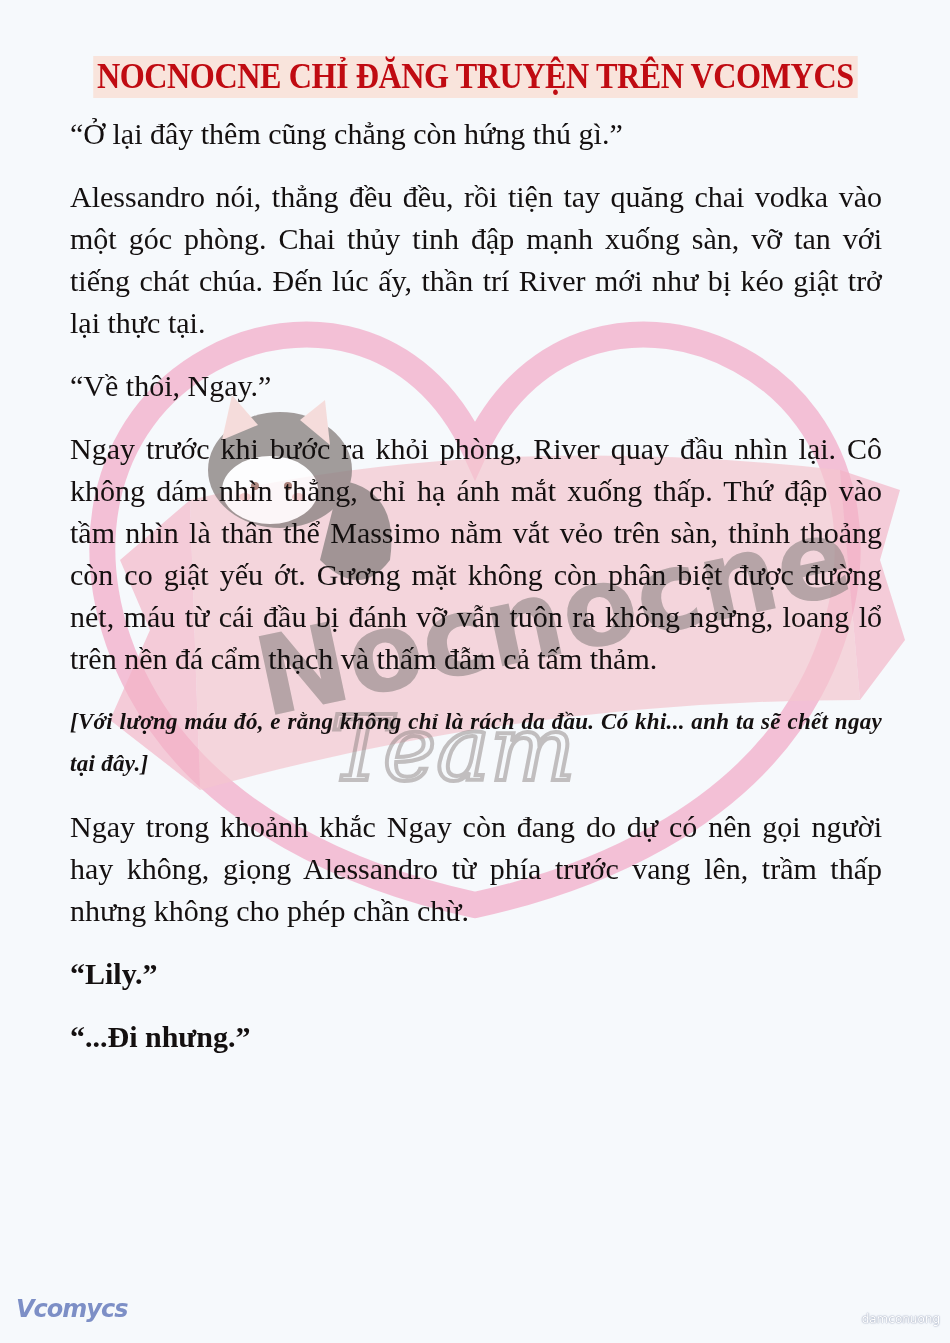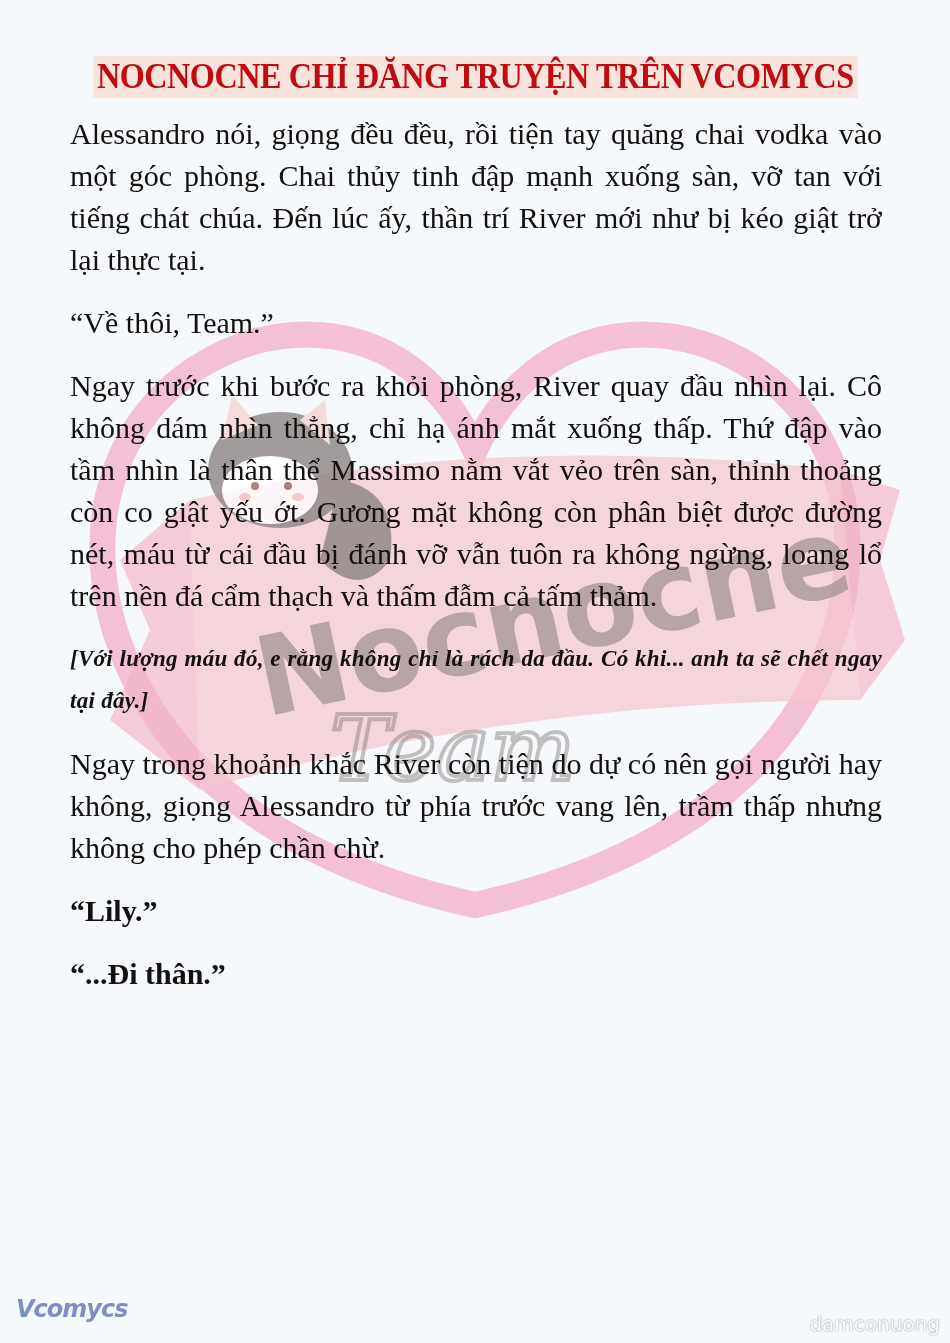--- a/index.html
+++ b/index.html
@@ -37,21 +37,21 @@
   .para.bold { font-weight: bold; }
   .footer-logo {
     position: absolute; left: 16px; top: 1295px;
     font-family: "DejaVu Sans", sans-serif;
     font-style: italic; font-weight: bold;
     font-size: 24px; color: #7d8fc6; letter-spacing: -1px;
   }
   .footer-credit {
     position: absolute; right: 10px; top: 1312px;
     font-family: "DejaVu Sans", sans-serif;
-    font-size: 20px; color: #ffffff;
+    font-size: 12px; color: #ffffff;
     text-shadow: 0 0 2px #9aa5bd, 0 0 1px #8893ab;
   }
 </style>
 </head>
 <body>
 
 <svg class="watermark" viewBox="0 0 950 1343" xmlns="http://www.w3.org/2000/svg">
 
   <path d="M 475 450
            C 420 330, 300 310, 210 360
@@ -80,24 +80,25 @@
   <text x="250" y="670" transform="rotate(-12 480 620)" font-family="DejaVu Sans, sans-serif" font-weight="bold" font-size="110" fill="#8d8584" opacity="0.6">Nocnocne</text>
   <text x="330" y="780" font-family="DejaVu Serif, serif" font-style="italic" font-size="90" fill="none" stroke="#8d8584" stroke-width="4" opacity="0.5">Team</text>
 </svg>
 
 <div class="page">
   <div class="banner-wrap">
     <span class="banner">NOCNOCNE CHỈ ĐĂNG TRUYỆN TRÊN VCOMYCS</span>
   </div>
 
   <div class="content">
-    <p class="para">Alessandro nói, giọng đều đều, rồi tiện tay quăng chai vodka vào một góc phòng. Chai thủy tinh đập mạnh xuống sàn, vỡ tan với tiếng chát chúa. Đến lúc ấy, thần trí River mới như bị kéo giật trở lại thực tại.</p>
-    <p class="para">“Về thôi, Team.”</p>
+    <p class="para">“Ở lại đây thêm cũng chẳng còn hứng thú gì.”</p>
+    <p class="para">Alessandro nói, thẳng đều đều, rồi tiện tay quăng chai vodka vào một góc phòng. Chai thủy tinh đập mạnh xuống sàn, vỡ tan với tiếng chát chúa. Đến lúc ấy, thần trí River mới như bị kéo giật trở lại thực tại.</p>
+    <p class="para">“Về thôi, Ngay.”</p>
     <p class="para">Ngay trước khi bước ra khỏi phòng, River quay đầu nhìn lại. Cô không dám nhìn thẳng, chỉ hạ ánh mắt xuống thấp. Thứ đập vào tầm nhìn là thân thể Massimo nằm vắt vẻo trên sàn, thỉnh thoảng còn co giật yếu ớt. Gương mặt không còn phân biệt được đường nét, máu từ cái đầu bị đánh vỡ vẫn tuôn ra không ngừng, loang lổ trên nền đá cẩm thạch và thấm đẫm cả tấm thảm.</p>
     <p class="para italic">[Với lượng máu đó, e rằng không chỉ là rách da đầu. Có khi... anh ta sẽ chết ngay tại đây.]</p>
-    <p class="para">Ngay trong khoảnh khắc River còn tiện do dự có nên gọi người hay không, giọng Alessandro từ phía trước vang lên, trầm thấp nhưng không cho phép chần chừ.</p>
+    <p class="para">Ngay trong khoảnh khắc Ngay còn đang do dự có nên gọi người hay không, giọng Alessandro từ phía trước vang lên, trầm thấp nhưng không cho phép chần chừ.</p>
     <p class="para bold">“Lily.”</p>
-    <p class="para bold">“...Đi thân.”</p>
+    <p class="para bold">“...Đi nhưng.”</p>
   </div>
 
   <div class="footer-logo">Vcomycs</div>
   <div class="footer-credit">damconuong</div>
 </div>
 
 </body></html>

